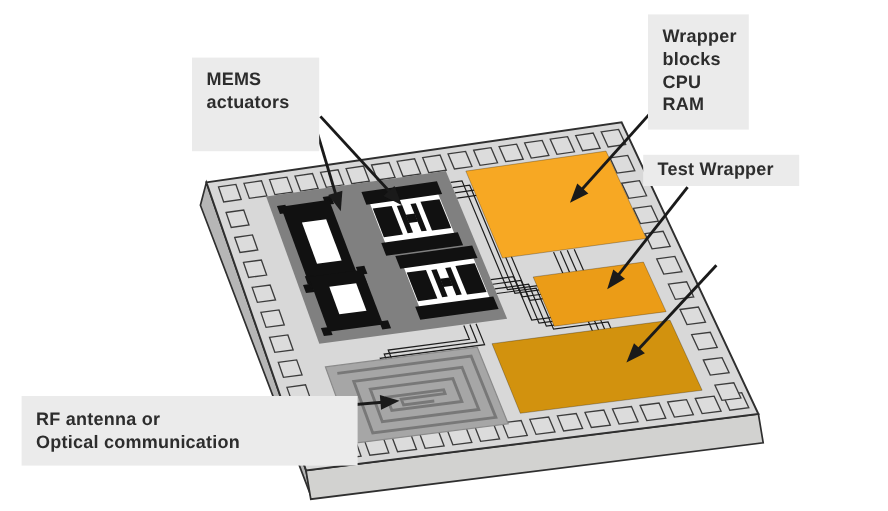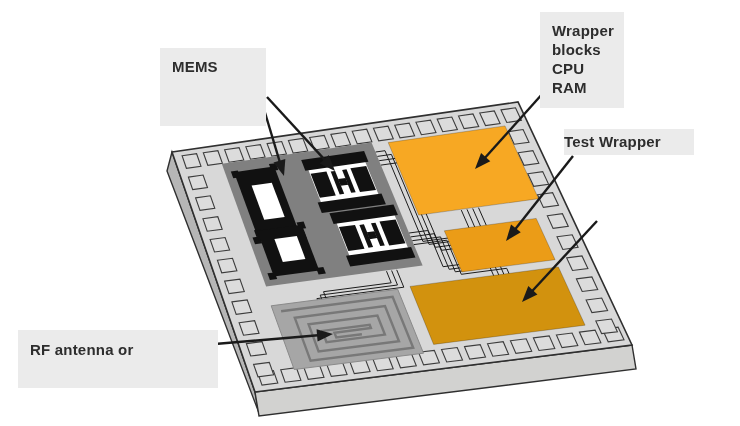--- a/index.html
+++ b/index.html
@@ -8,23 +8,23 @@
     font-family:"Liberation Sans",sans-serif;
   }
   .stage svg{position:absolute;left:0;top:0;}
   .label{
     position:absolute;box-sizing:border-box;background:#ebebeb;color:#2d2d2d;
     font-weight:700;font-size:15px;line-height:19px;letter-spacing:.2px;
     padding:9px 12px;white-space:nowrap;z-index:5;
   }
   #lbl-mems{left:160px;top:30px;width:106px;height:78px;margin-top:18px;}
   #lbl-digital{left:540px;top:12px;width:84px;height:96px;}
-  #lbl-tw{left:564px;top:129px;width:130px;height:26px;padding:3px 0;}
+  #lbl-tw{left:536px;top:129px;width:130px;height:26px;padding:3px 12px;}
   #lbl-analog{left:585px;top:193px;width:137px;height:31px;padding:5px 12px;}
-  #lbl-rf{left:18px;top:330px;width:200px;height:58px;padding:10px 12px;}
+  #lbl-rf{left:18px;top:330px;width:280px;height:58px;padding:10px 12px;}
 </style>
 </head>
 <body>
 
 <div class="stage">
 
   <svg id="chip-svg" width="740" height="426" viewBox="0 0 740 426">
       <polygon points="172,152 255,392 259,413 167,171" fill="#b6b6b6" stroke="#2f2f2f" stroke-width="1.4"></polygon>
       <polygon points="255,392 632,345 636,369 259,416" fill="#d2d2d0" stroke="#2f2f2f" stroke-width="1.4"></polygon>
       <polygon points="172.0,152.0 518.0,102.0 632.0,345.0 255.0,392.0" fill="#d8d8d8" stroke="#2f2f2f" stroke-width="1.6"></polygon>
@@ -138,31 +138,33 @@
       <line x1="573" y1="156" x2="513.4285395327906" y2="231.57573342854914" stroke="#1a1a1a" stroke-width="2.4"></line>
       <polygon points="506,241 511.0355149818046,224.59623247945703 520.7739237723039,232.27238999667404" fill="#1a1a1a"></polygon>
       <line x1="597" y1="221" x2="530.1528963779797" y2="293.19487191178195" stroke="#1a1a1a" stroke-width="2.4"></line>
       <polygon points="522,302 528.3212123250602,286.0474994204198 537.4198446828856,294.4721590109987" fill="#1a1a1a"></polygon>
       <line x1="168" y1="348" x2="321.0429637503813" y2="335.01453640905856" stroke="#1a1a1a" stroke-width="2.4"></line>
       <polygon points="333,334 317.5814621451887,341.53051727438105 316.5331078558282,329.1749131497751" fill="#1a1a1a"></polygon>
     </svg>
 
   <div class="label" id="lbl-mems">
     <div>MEMS</div>
+    <div>actuators</div>
   </div>
 
   <div class="label" id="lbl-digital">
     <div>Wrapper</div>
     <div>blocks</div>
     <div>CPU</div>
     <div>RAM</div>
   </div>
 
   <div class="label" id="lbl-tw">
     <div>Test Wrapper</div>
   </div>
 
 
   <div class="label" id="lbl-rf">
     <div>RF antenna or</div>
+    <div>Optical communication</div>
   </div>
 
 </div>
 
 </body></html>

